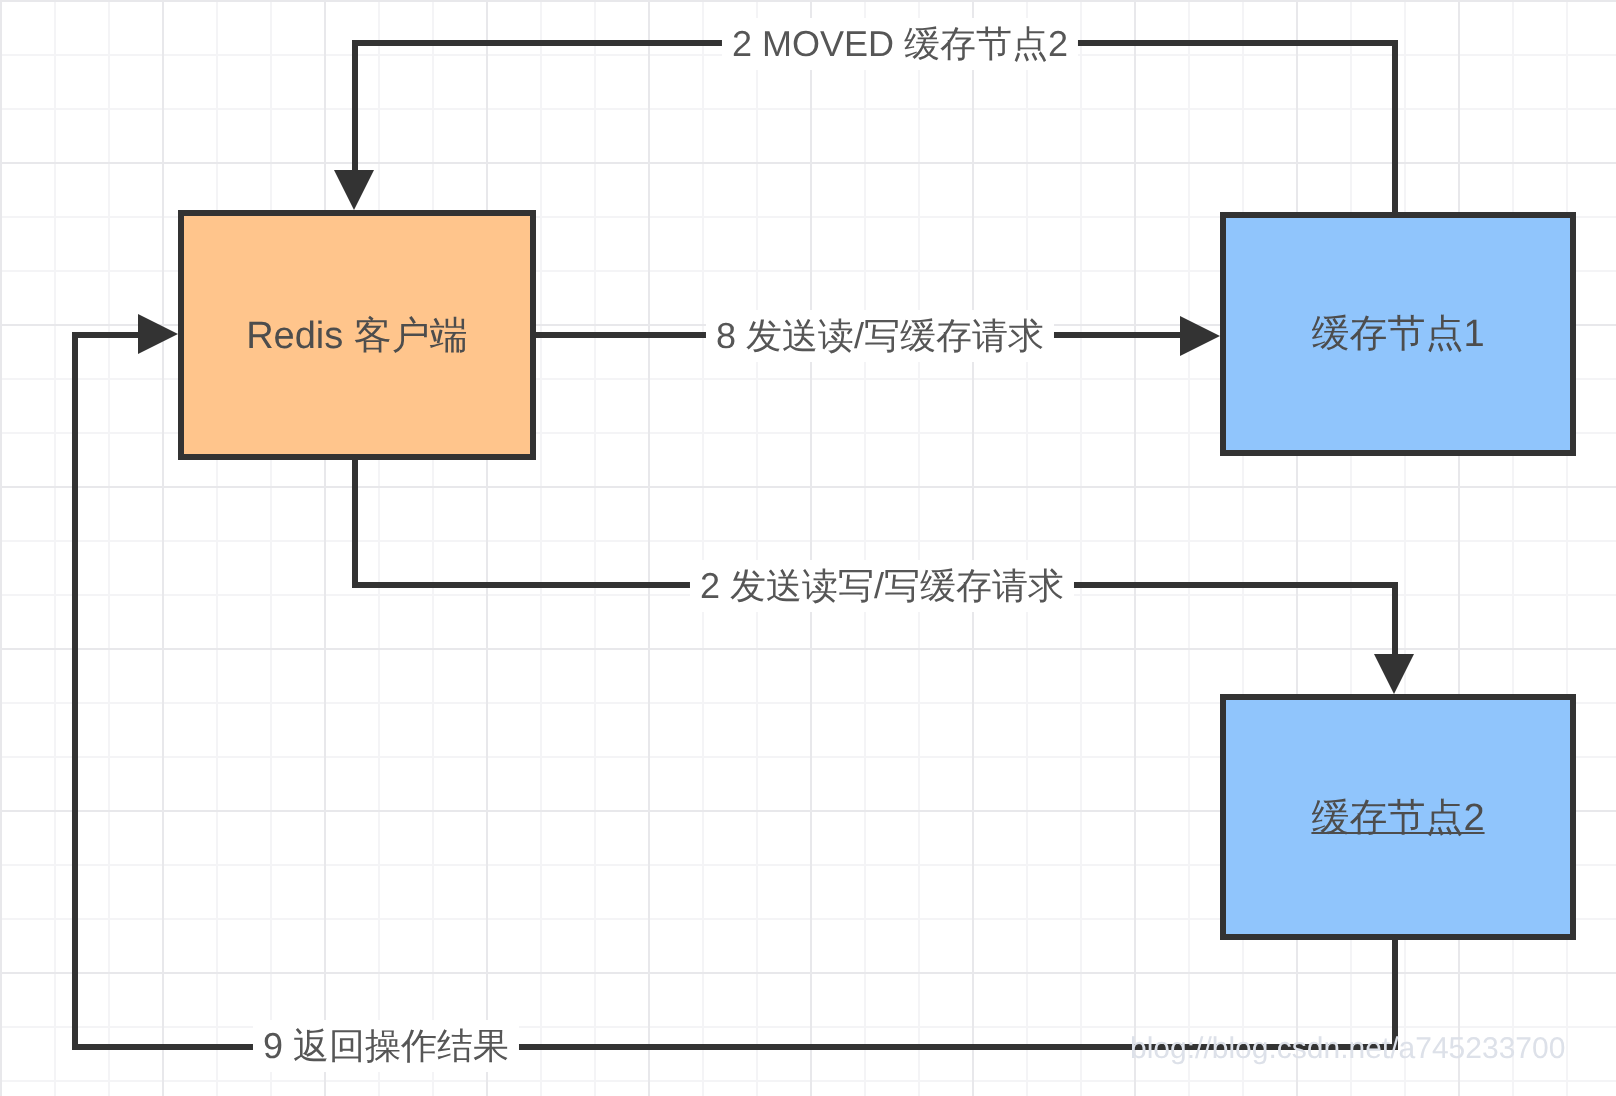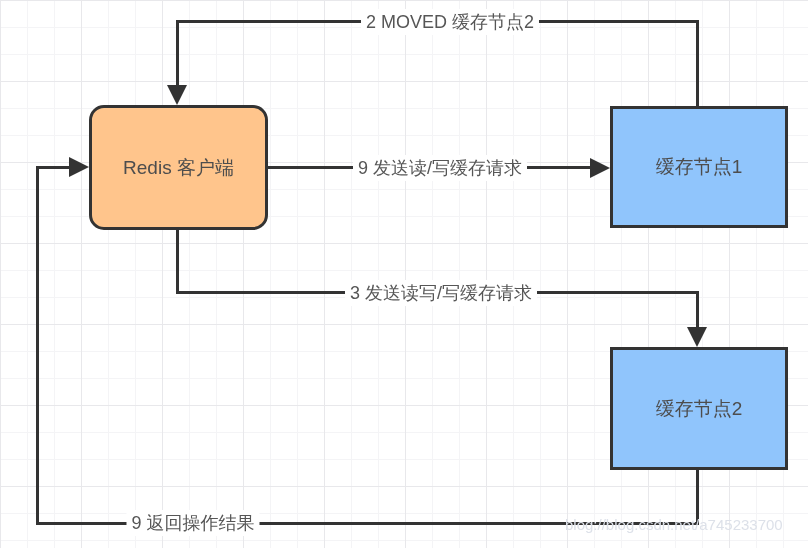--- a/index.html
+++ b/index.html
@@ -52,26 +52,26 @@
   .node {
     position: absolute;
     border: 3px solid #333333;
     display: flex;
     align-items: center;
     justify-content: center;
     font-size: 19px;
     color: #4d4d4d;
     z-index: 2;
   }
-  .node.orange { background: #ffc58c; border-radius: 15px; }
+  .node.orange { background: #ffc58c; }
   .node.blue   { background: #90c5fc; }
 
   #node-redis   { left: 89px;  top: 105px; width: 179px; height: 125px; }
   #node-cache1  { left: 610px; top: 106px; width: 178px; height: 122px; }
-  #node-cache2  { left: 610px; top: 347px; width: 178px; height: 123px; }
+  #node-cache2  { left: 610px; top: 347px; width: 178px; height: 123px; text-decoration: underline; }
 
   .watermark {
     position: absolute;
     left: 565px;
     top: 516px;
     font-size: 15px;
     color: #dde1e9;
     white-space: nowrap;
     z-index: 3;
   }
@@ -82,27 +82,27 @@
 <div class="canvas">
 
   <div class="seg" style="left:696px; top:20px; width:3px; height:87px;"></div>
   <div class="seg" style="left:176px; top:20px; width:523px; height:3px;"></div>
   <div class="seg" style="left:176px; top:20px; width:3px; height:70px;"></div>
   <div class="arrow down" style="left:167px; top:85px;"></div>
   <div class="edge-label" style="left:450px; top:22px;">2 MOVED 缓存节点2</div>
 
   <div class="seg" style="left:268px; top:166px; width:324px; height:3px;"></div>
   <div class="arrow right" style="left:590px; top:158px;"></div>
-  <div class="edge-label" style="left:440px; top:168px;">9 发送读/写缓存请求</div>
+  <div class="edge-label" style="left:440px; top:168px;">8 发送读/写缓存请求</div>
 
   <div class="seg" style="left:176px; top:230px; width:3px; height:64px;"></div>
   <div class="seg" style="left:176px; top:291px; width:523px; height:3px;"></div>
   <div class="seg" style="left:696px; top:291px; width:3px; height:42px;"></div>
   <div class="arrow down" style="left:687px; top:327px;"></div>
-  <div class="edge-label" style="left:441px; top:293px;">3 发送读写/写缓存请求</div>
+  <div class="edge-label" style="left:441px; top:293px;">2 发送读写/写缓存请求</div>
 
   <div class="seg" style="left:696px; top:470px; width:3px; height:55px;"></div>
   <div class="seg" style="left:36px; top:522px; width:663px; height:3px;"></div>
   <div class="seg" style="left:36px; top:166px; width:3px; height:359px;"></div>
   <div class="seg" style="left:36px; top:166px; width:34px; height:3px;"></div>
   <div class="arrow right" style="left:69px; top:157px;"></div>
   <div class="edge-label" style="left:193px; top:523px;">9 返回操作结果</div>
 
   <div class="node orange" id="node-redis">
     <span>Redis 客户端</span>

